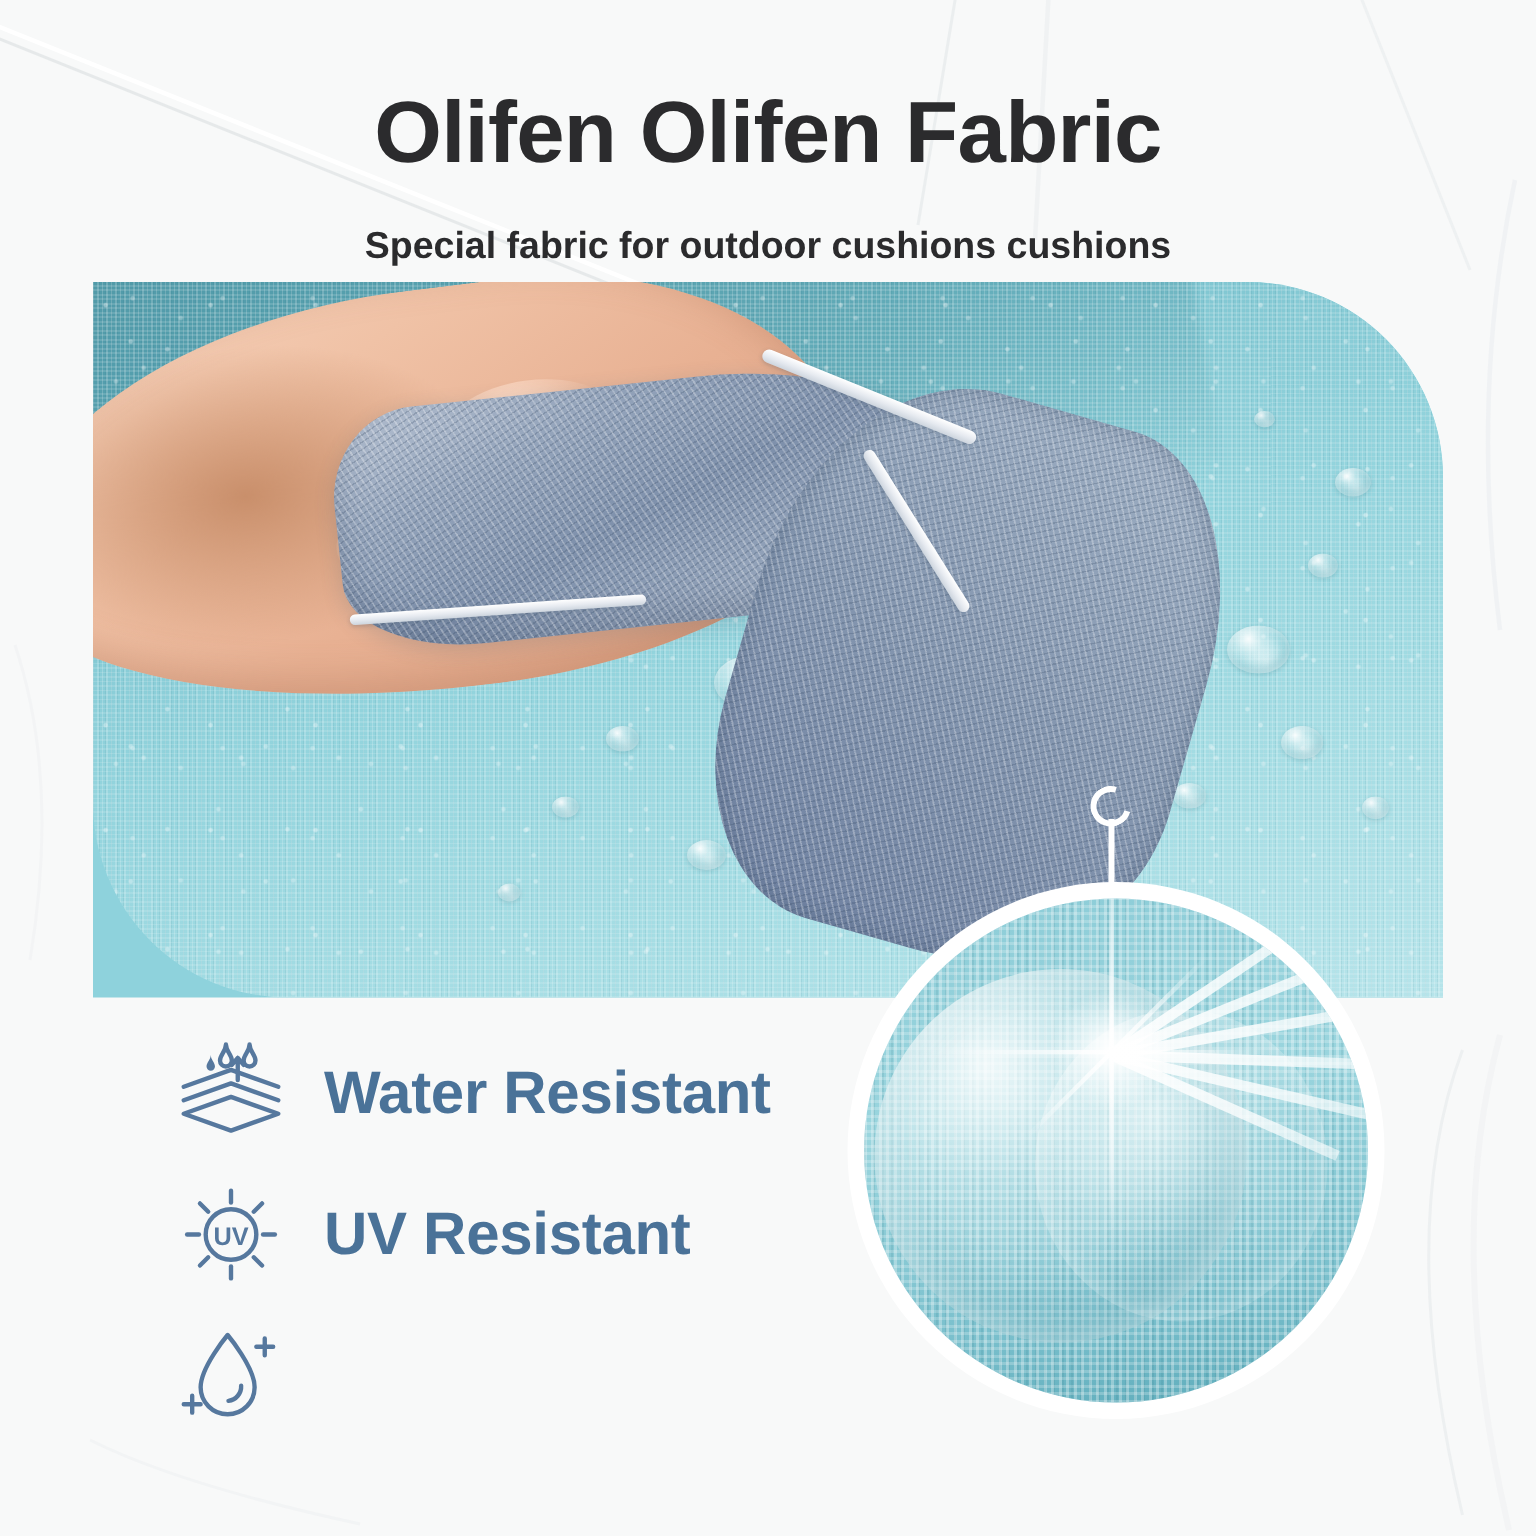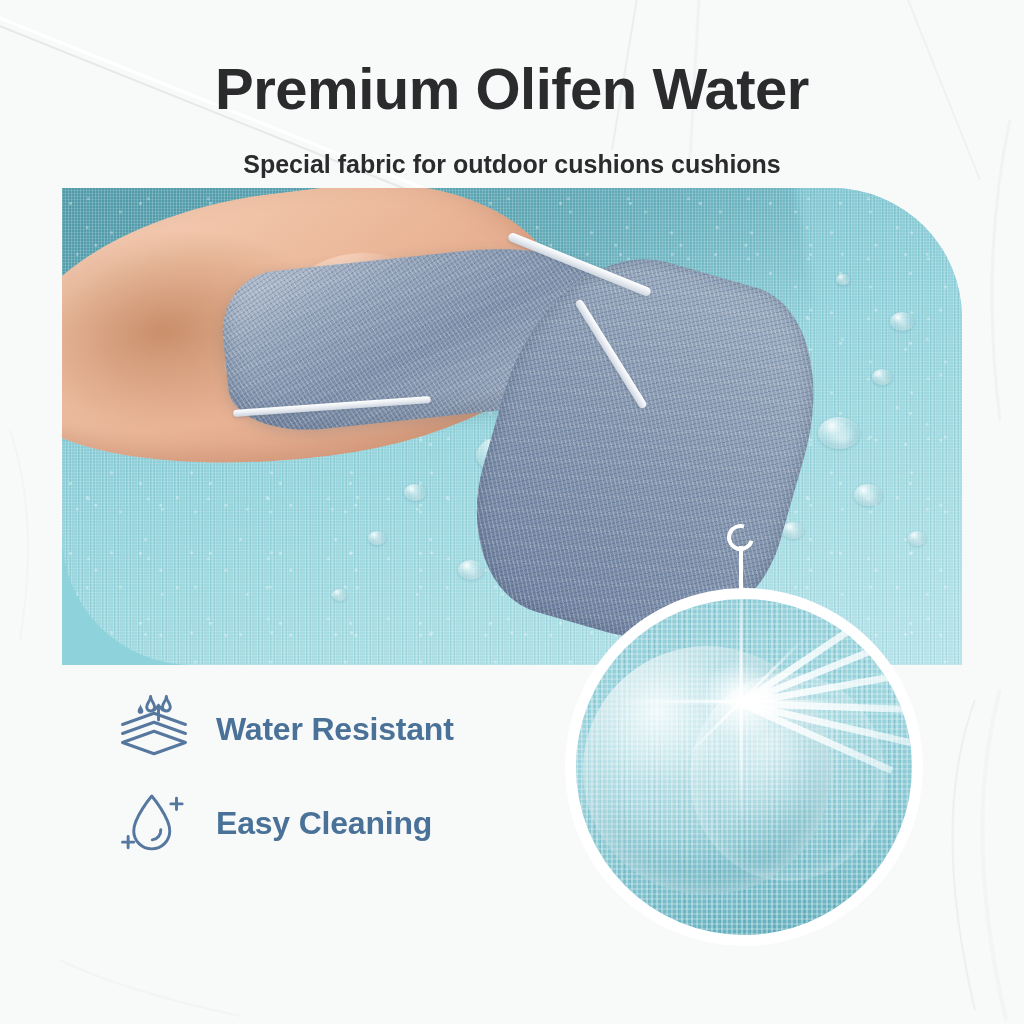--- a/index.html
+++ b/index.html
@@ -249,21 +249,21 @@
     align-items:center;
     height:94px;
     gap:26px;
   }
   .feature-icon {
     width:72px; height:72px;
     flex:0 0 72px;
     display:flex; align-items:center; justify-content:center;
   }
   .feature-label {
-    font-size:32px;
+    font-size:40px;
     font-weight:bold;
     color:#4a7298;
     letter-spacing:-0.2px;
     white-space:nowrap;
   }
 </style>
 </head>
 <body>
 
 <div id="page">
@@ -282,21 +282,21 @@
     <path d="M640,-20 L612,150" stroke="#e6e9eb" stroke-width="2" fill="none" opacity=".7"></path>
     <path d="M700,-20 L690,160" stroke="#eceff1" stroke-width="3" fill="none" opacity=".7"></path>
     <path d="M900,-20 L980,180" stroke="#e8ebed" stroke-width="2" fill="none" opacity=".6"></path>
     <path d="M1010,120 Q980,260 1000,420" stroke="#edf0f2" stroke-width="3" fill="none" opacity=".7"></path>
     <path d="M975,700 Q930,820 975,1010" stroke="#e9ecee" stroke-width="2" fill="none" opacity=".75"></path>
     <path d="M1000,690 Q962,830 1006,1020" stroke="#f1f3f4" stroke-width="4" fill="none" opacity=".8"></path>
     <path d="M60,960 Q120,990 240,1016" stroke="#eef0f1" stroke-width="2" fill="none" opacity=".6"></path>
     <path d="M10,430 Q40,520 20,640" stroke="#eff1f2" stroke-width="2" fill="none" opacity=".55"></path>
   </svg>
 
-  <div class="title">Premium Olifen Water</div>
+  <div class="title">Olifen Olifen Fabric</div>
   <div class="subtitle">Special fabric for outdoor cushions cushions</div>
 
   <div class="photo">
     <div class="photo-clip">
       <div class="fabric-base"></div>
       <div class="fabric-dark"></div>
       <div class="fabric-weave"></div>
       <div class="fabric-speckle"></div>
 
       <div class="drops">
@@ -383,28 +383,44 @@
           <path d="M4 28 L32 18 L60 28"></path>
           <path d="M20 9 C20 12 17.5 13.5 17.5 16 A2.5 2.5 0 0 0 22.5 16 C22.5 13.5 20 12 20 9 Z" fill="#56789e" stroke="none"></path>
           <path d="M29 3 C29 7 25.5 9 25.5 12.5 A3.5 3.5 0 0 0 32.5 12.5 C32.5 9 29 7 29 3 Z"></path>
           <path d="M43 3 C43 7 39.5 9 39.5 12.5 A3.5 3.5 0 0 0 46.5 12.5 C46.5 9 43 7 43 3 Z"></path>
           <path d="M36 24 L36 11 M36 11 L32.5 15 M36 11 L39.5 15"></path>
         </svg>
       </div>
       <div class="feature-label">Water Resistant</div>
     </div>
 
+    <div class="feature">
+      <div class="feature-icon">
+        <svg viewBox="0 0 64 64" width="72" height="72" fill="none" stroke="#56789e" stroke-width="2.6" stroke-linecap="round" stroke-linejoin="round">
+          <circle cx="32" cy="32" r="15"></circle>
+          <path d="M32 6 L32 13"></path>
+          <path d="M32 51 L32 58"></path>
+          <path d="M6 32 L13 32"></path>
+          <path d="M51 32 L58 32"></path>
+          <path d="M13.6 13.6 L18.5 18.5"></path>
+          <path d="M45.5 45.5 L50.4 50.4"></path>
+          <path d="M50.4 13.6 L45.5 18.5"></path>
+          <path d="M18.5 45.5 L13.6 50.4"></path>
+          <text x="32" y="38.5" text-anchor="middle" font-family="'Liberation Sans', sans-serif" font-size="15" font-weight="bold" fill="#56789e" stroke="none">UV</text>
+        </svg>
+      </div>
+      <div class="feature-label">UV Resistant</div>
+    </div>
 
     <div class="feature">
       <div class="feature-icon">
         <svg viewBox="0 0 64 64" width="72" height="72" fill="none" stroke="#56789e" stroke-width="2.6" stroke-linecap="round" stroke-linejoin="round">
           <path d="M30 8 C30 8 14 27 14 39 A16 16 0 0 0 46 39 C46 27 30 8 30 8 Z"></path>
           <path d="M38 38 A8.5 8.5 0 0 1 30.5 47"></path>
           <path d="M52 10 L52 20 M47 15 L57 15"></path>
           <path d="M9 44 L9 54 M4 49 L14 49"></path>
         </svg>
       </div>
-      <div class="feature-label">Easy Cleaning</div>
     </div>
 
   </div>
 
 </div>
 
 </body></html>

